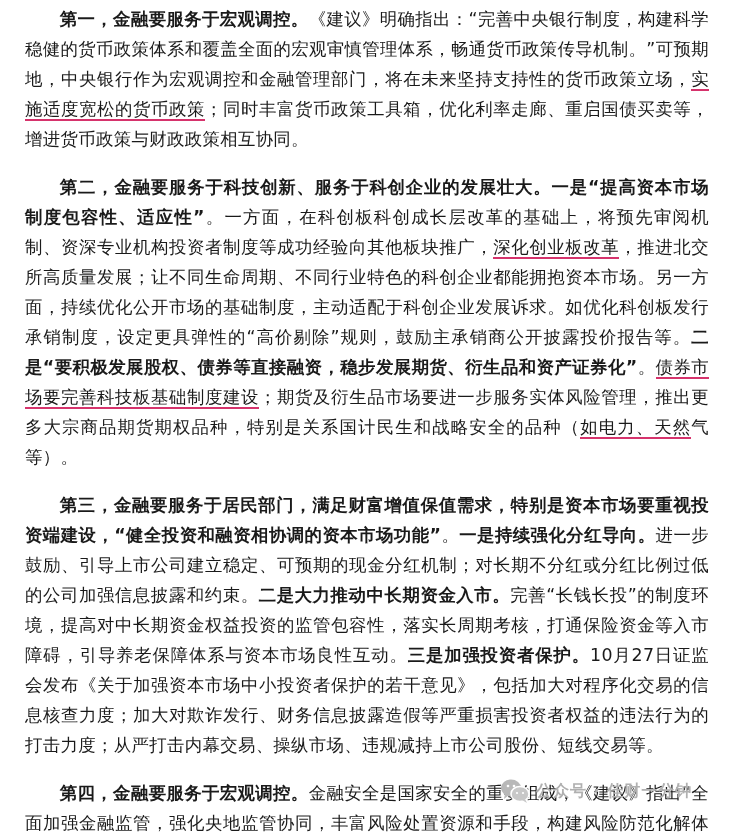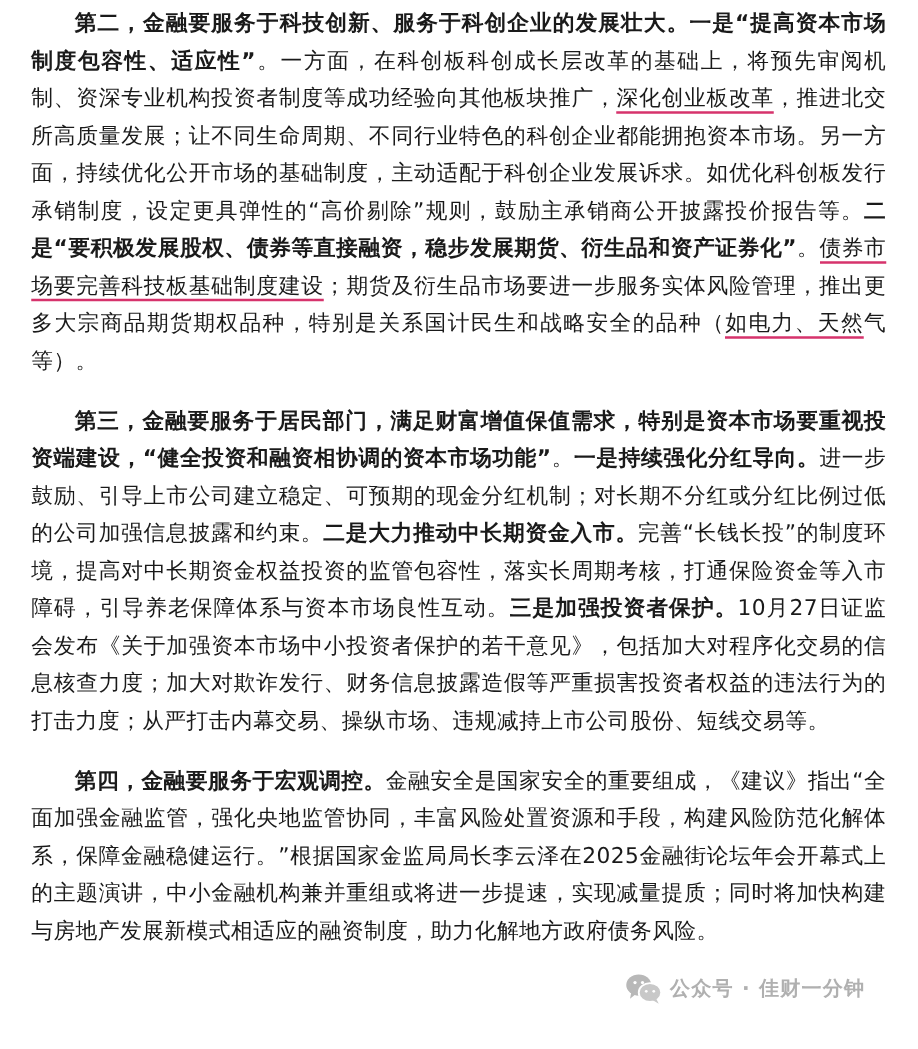--- a/index.html
+++ b/index.html
@@ -11,20 +11,23 @@
   .b { font-weight:bold; }
   .u { text-decoration:none; border-bottom:2px solid #d6336c; padding-bottom:0px; }
   .watermark { position:absolute; left:500px; top:778px; display:flex; align-items:center;
                color:#b0b0b0; font-size:16px; letter-spacing:1px;font-weight:bold; }
   .wm-icon { width:30px; height:26px; margin-right:6px; }
 </style>
 </head>
 <body>
 
 <div class="article">
+  <p class="para">
+    <span class="b">第一，金融要服务于宏观调控。</span><span>《建议》明确指出：“完善中央银行制度，构建科学稳健的货币政策体系和覆盖全面的宏观审慎管理体系，畅通货币政策传导机制。”可预期地，中央银行作为宏观调控和金融管理部门，将在未来坚持支持性的货币政策立场，</span><span class="u">实施适度宽松的货币政策</span><span>；同时丰富货币政策工具箱，优化利率走廊、重启国债买卖等，增进货币政策与财政政策相互协同。</span>
+  </p>
   <p class="para">
     <span class="b">第二，金融要服务于科技创新、服务于科创企业的发展壮大。一是“提高资本市场制度包容性、适应性”</span><span>。一方面，在科创板科创成长层改革的基础上，将预先审阅机制、资深专业机构投资者制度等成功经验向其他板块推广，</span><span class="u">深化创业板改革</span><span>，推进北交所高质量发展；让不同生命周期、不同行业特色的科创企业都能拥抱资本市场。另一方面，持续优化公开市场的基础制度，主动适配于科创企业发展诉求。如优化科创板发行承销制度，设定更具弹性的“高价剔除”规则，鼓励主承销商公开披露投价报告等。</span><span class="b">二是“要积极发展股权、债券等直接融资，稳步发展期货、衍生品和资产证券化”</span><span>。</span><span class="u">债券市场要完善科技板基础制度建设</span><span>；期货及衍生品市场要进一步服务实体风险管理，推出更多大宗商品期货期权品种，特别是关系国计民生和战略安全的品种（</span><span class="u">如电力、天然</span><span>气等）。</span>
   </p>
   <p class="para">
     <span class="b">第三，金融要服务于居民部门，满足财富增值保值需求，特别是资本市场要重视投资端建设，“健全投资和融资相协调的资本市场功能”</span><span>。</span><span class="b">一是持续强化分红导向。</span><span>进一步鼓励、引导上市公司建立稳定、可预期的现金分红机制；对长期不分红或分红比例过低的公司加强信息披露和约束。</span><span class="b">二是大力推动中长期资金入市。</span><span>完善“长钱长投”的制度环境，提高对中长期资金权益投资的监管包容性，落实长周期考核，打通保险资金等入市障碍，引导养老保障体系与资本市场良性互动。</span><span class="b">三是加强投资者保护。</span><span>10月27日证监会发布《关于加强资本市场中小投资者保护的若干意见》，包括加大对程序化交易的信息核查力度；加大对欺诈发行、财务信息披露造假等严重损害投资者权益的违法行为的打击力度；从严打击内幕交易、操纵市场、违规减持上市公司股份、短线交易等。</span>
   </p>
   <p class="para">
     <span class="b">第四，金融要服务于宏观调控。</span><span>金融安全是国家安全的重要组成，《建议》指出“全面加强金融监管，强化央地监管协同，丰富风险处置资源和手段，构建风险防范化解体系，保障金融稳健运行。”根据国家金监局局长李云泽在2025金融街论坛年会开幕式上的主题演讲，中小金融机构兼并重组或将进一步提速，实现减量提质；同时将加快构建与房地产发展新模式相适应的融资制度，助力化解地方政府债务风险。</span>
   </p>
 </div>

